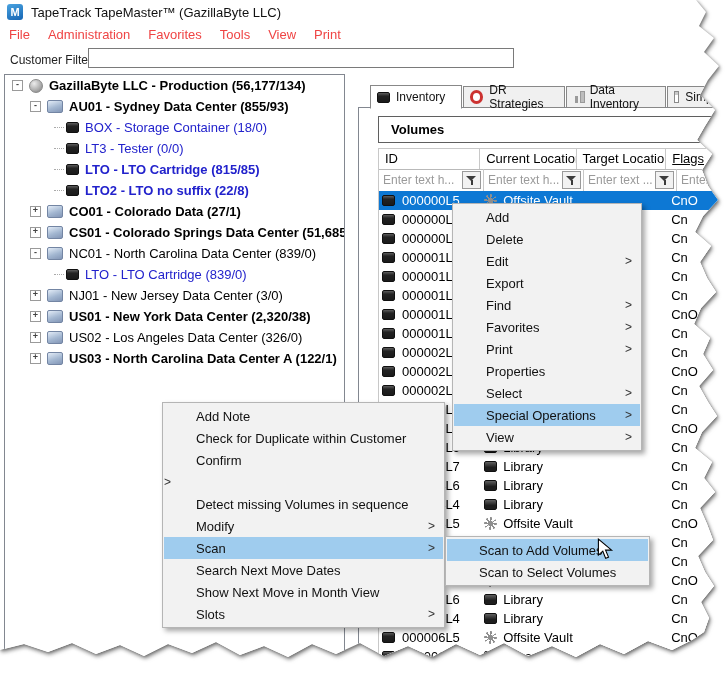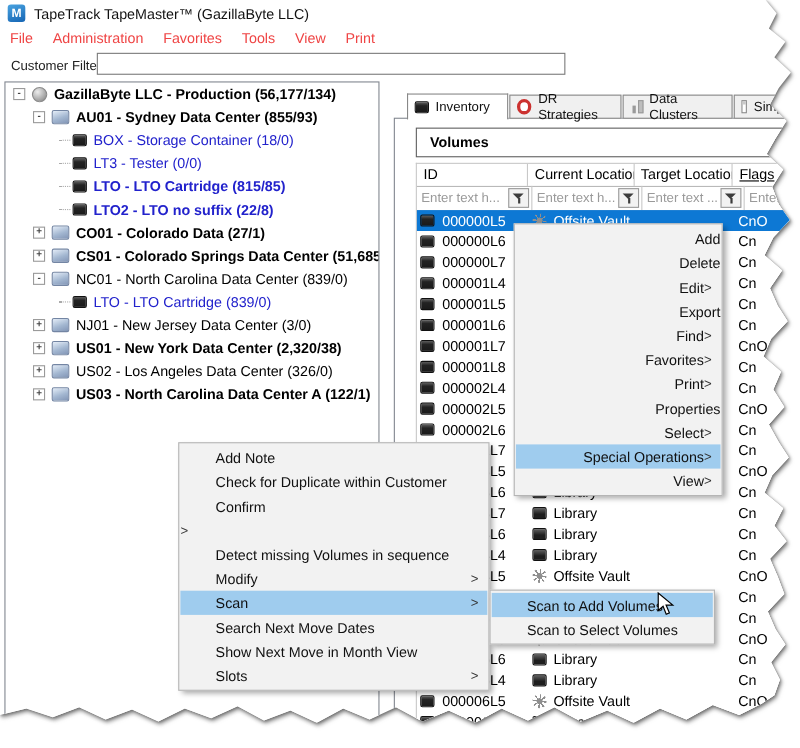--- a/index.html
+++ b/index.html
@@ -177,21 +177,21 @@
         <div class="tab active" style="left: 370px; width: 92px; z-index: 6;">
           <div class="icon-tape ticon"></div>
           <span>Inventory</span>
         </div>
         <div class="tab" style="left: 463px; width: 102px; z-index: 4;">
           <div class="icon-lifering ticon"></div>
           <span>DR Strategies</span>
         </div>
         <div class="tab" style="left: 566px; width: 100px; z-index: 4;">
           <div class="icon-chart ticon"></div>
-          <span>Data Clusters</span>
+          <span>Data Inventory</span>
         </div>
         <div class="tab" style="left: 667px; width: 62px; z-index: 4;">
           <div class="icon-window ticon"></div>
           <span>Simple</span>
         </div>
       </div>
     <div class="tab-pane"></div>
 
     <div class="volumes-box">
       <span>Volumes</span>
@@ -627,21 +627,21 @@
             <div class="cell" style="width: 93px;">
               <span></span>
             </div>
             <div class="cell" style="width: 64px; padding-left: 5px;">
               <span>Cn</span>
             </div>
           </div>
         </div>
     </div>
 
-    <div class="menu" id="context-menu" style="left:467px;top:203px;width:190px;z-index:30;text-align:right;">
+    <div class="menu" id="context-menu" style="left:452px;top:203px;width:190px;z-index:30;">
         <div class="menu-item">
           <span class="mi-label">Add</span>
         </div>
         <div class="menu-item">
           <span class="mi-label">Delete</span>
         </div>
         <div class="menu-item">
           <span class="mi-label">Edit</span>
           <span class="mi-arrow">&gt;</span>
         </div>

